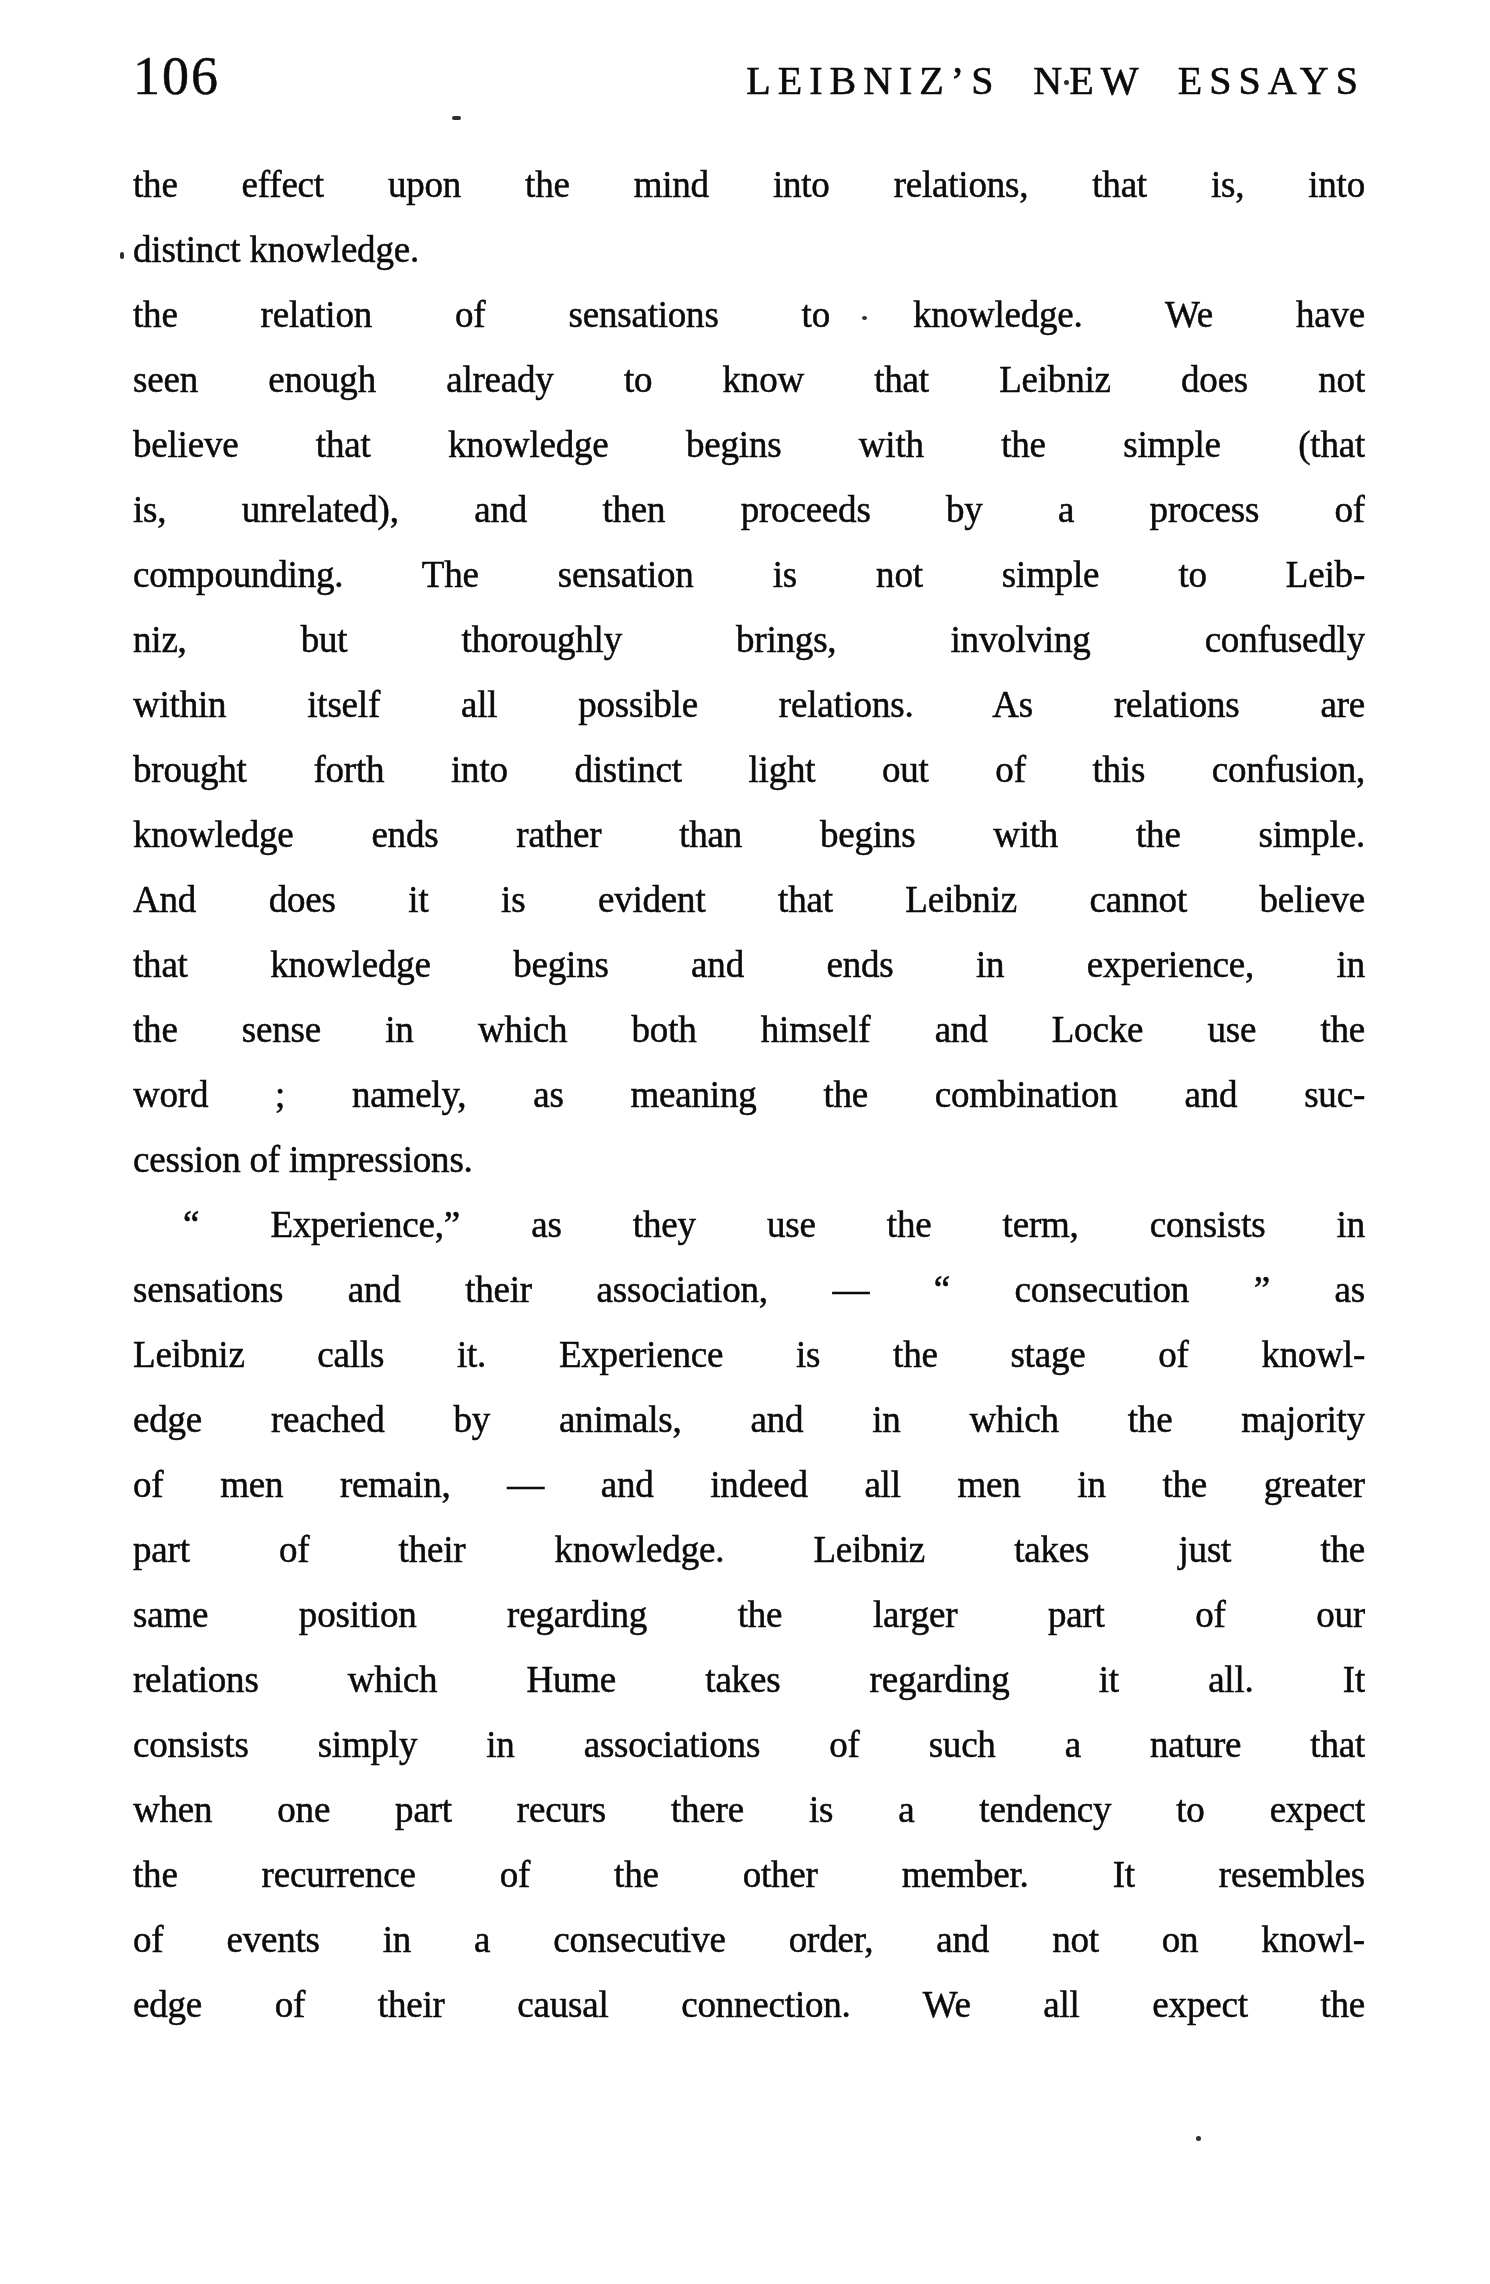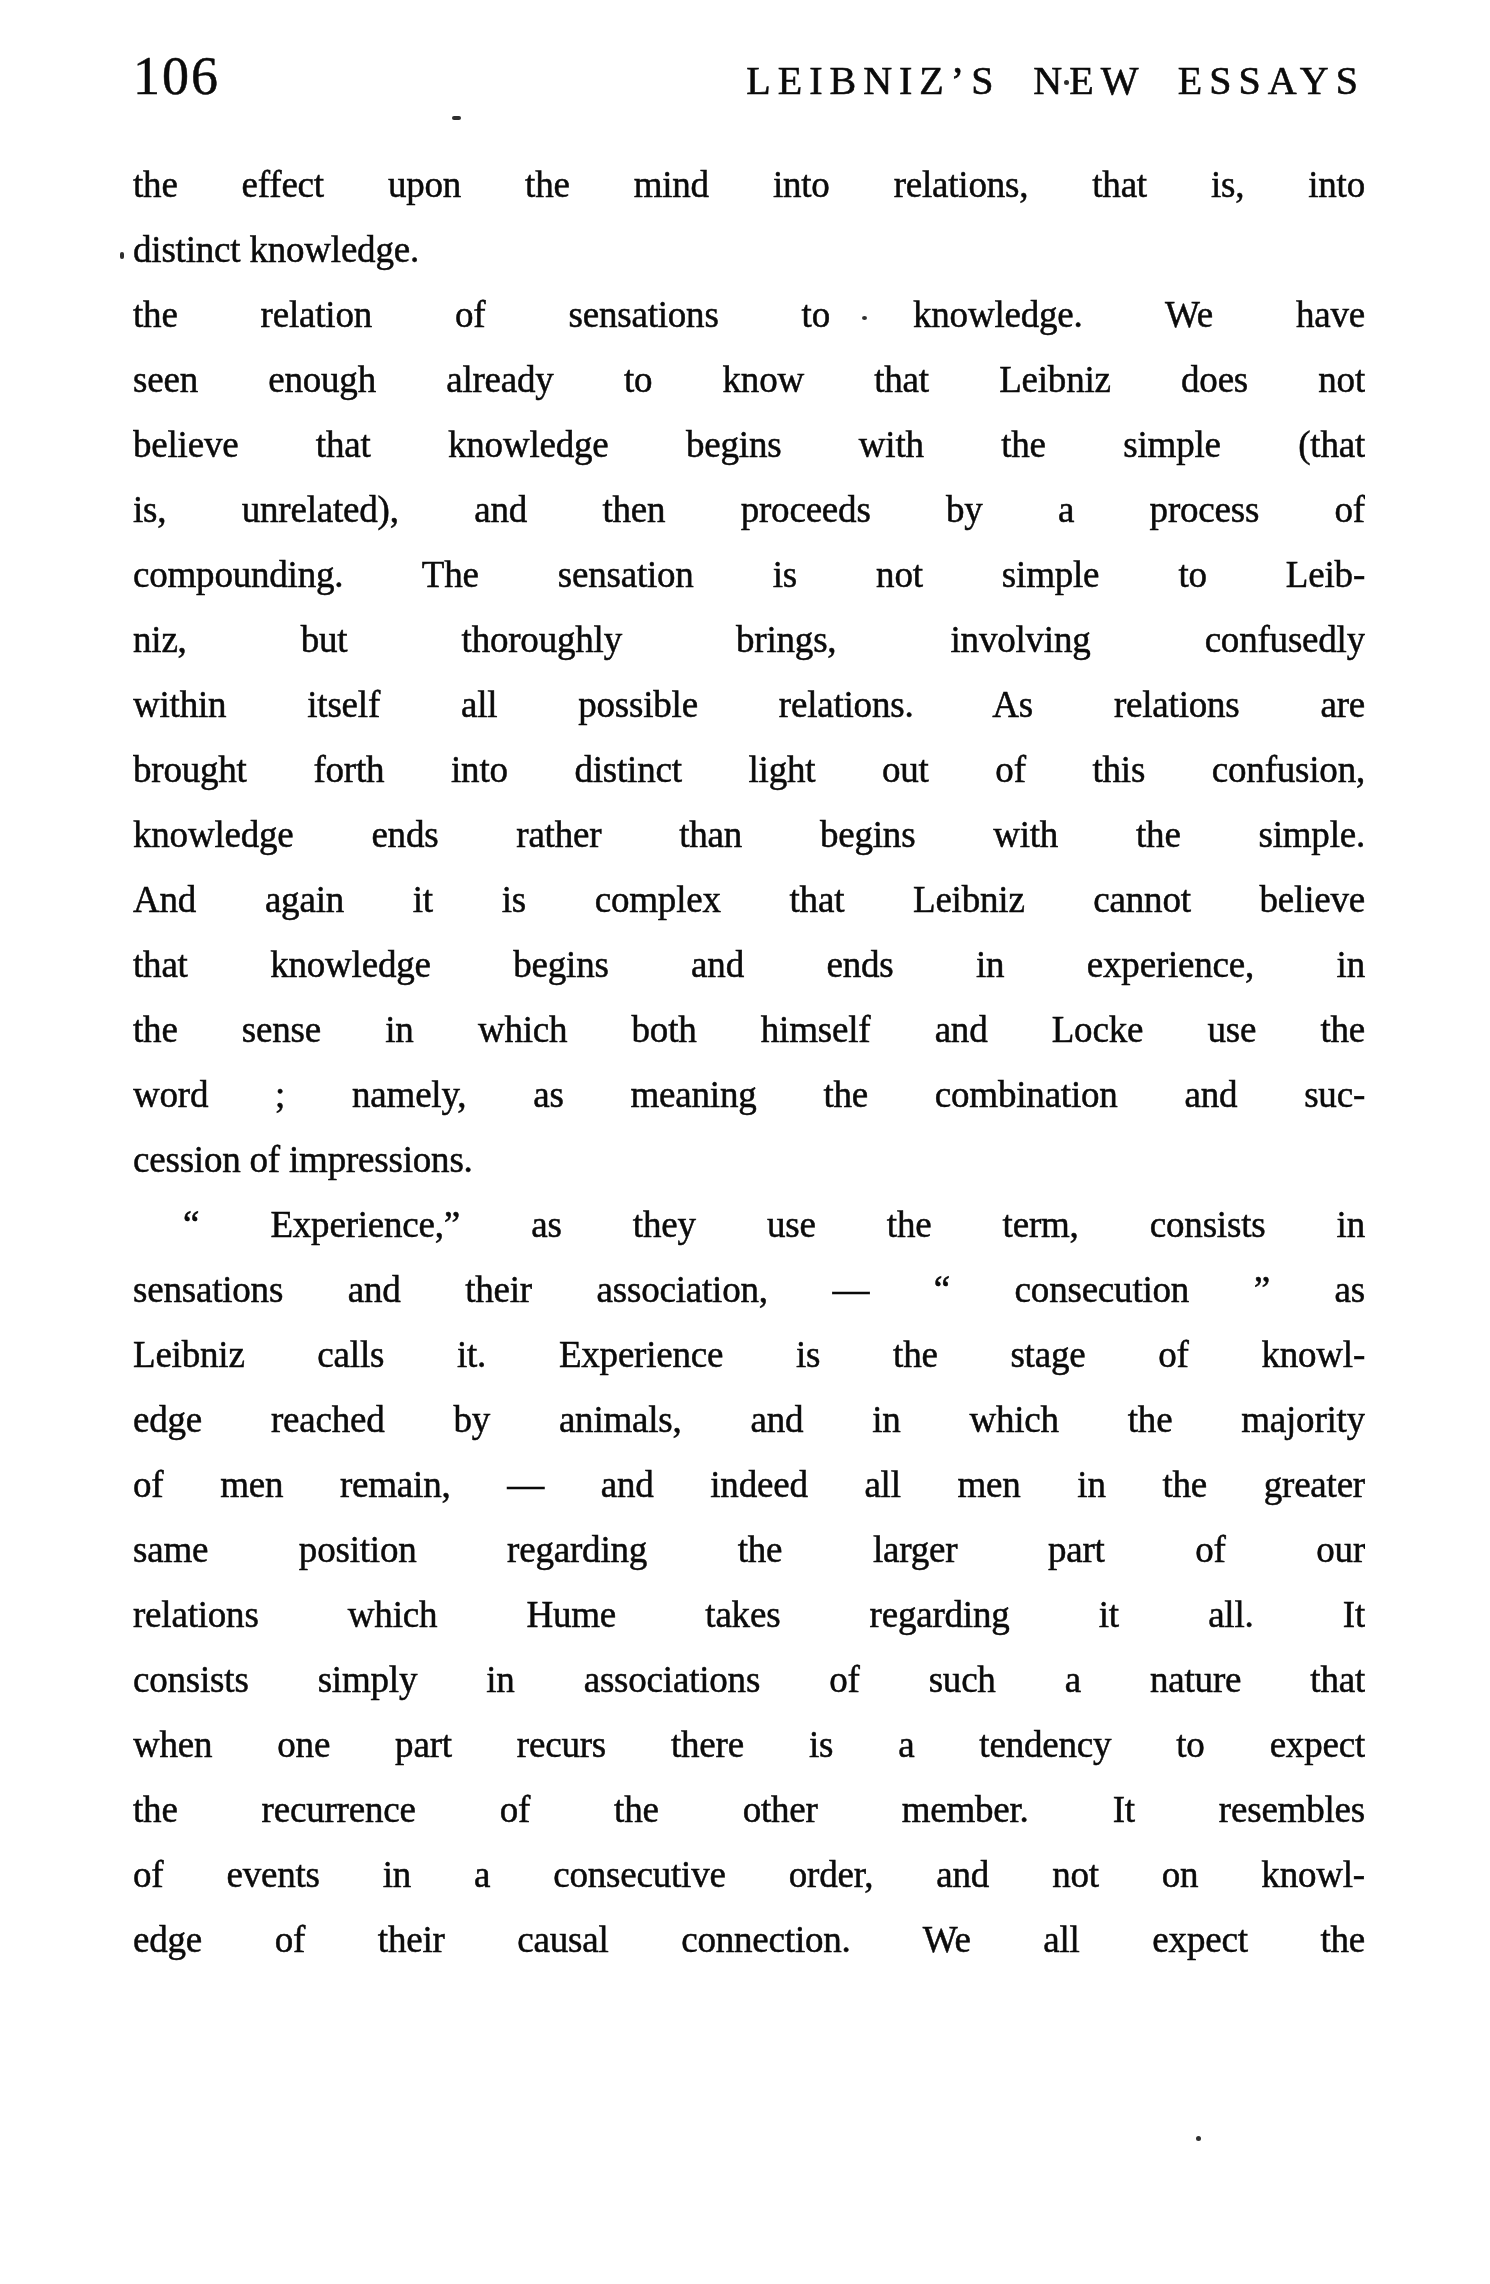--- a/index.html
+++ b/index.html
@@ -92,32 +92,33 @@
       <div class="paragraph">
         <div class="line">the relation of sensations to knowledge.  We have</div>
         <div class="line">seen enough already to know that Leibniz does not</div>
         <div class="line">believe that knowledge begins with the simple (that</div>
         <div class="line">is, unrelated), and then proceeds by a process of</div>
         <div class="line">compounding.  The sensation is not simple to Leib-</div>
         <div class="line">niz, but thoroughly brings, involving confusedly</div>
         <div class="line">within itself all possible relations.  As relations are</div>
         <div class="line">brought forth into distinct light out of this confusion,</div>
         <div class="line">knowledge ends rather than begins with the simple.</div>
-        <div class="line">And again it is complex that Leibniz cannot believe</div>
+        <div class="line">And does it is evident that Leibniz cannot believe</div>
         <div class="line">that knowledge begins and ends in experience, in</div>
         <div class="line">the sense in which both himself and Locke use the</div>
         <div class="line">word ; namely, as meaning the combination and suc-</div>
         <div class="line flush">cession of impressions.</div>
       </div>
       <div class="paragraph">
         <div class="line indent">“ Experience,” as they use the term, consists in</div>
         <div class="line">sensations and their association, — “ consecution ” as</div>
         <div class="line">Leibniz calls it.  Experience is the stage of knowl-</div>
         <div class="line">edge reached by animals, and in which the majority</div>
         <div class="line">of men remain, — and indeed all men in the greater</div>
+        <div class="line">part of their knowledge.  Leibniz takes just the</div>
         <div class="line">same position regarding the larger part of our</div>
         <div class="line">relations which Hume takes regarding it all.  It</div>
         <div class="line">consists simply in associations of such a nature that</div>
         <div class="line">when one part recurs there is a tendency to expect</div>
         <div class="line">the recurrence of the other member.  It resembles</div>
         <div class="line">of events in a consecutive order, and not on knowl-</div>
         <div class="line">edge of their causal connection.  We all expect the</div>
       </div>
     </div>
 

